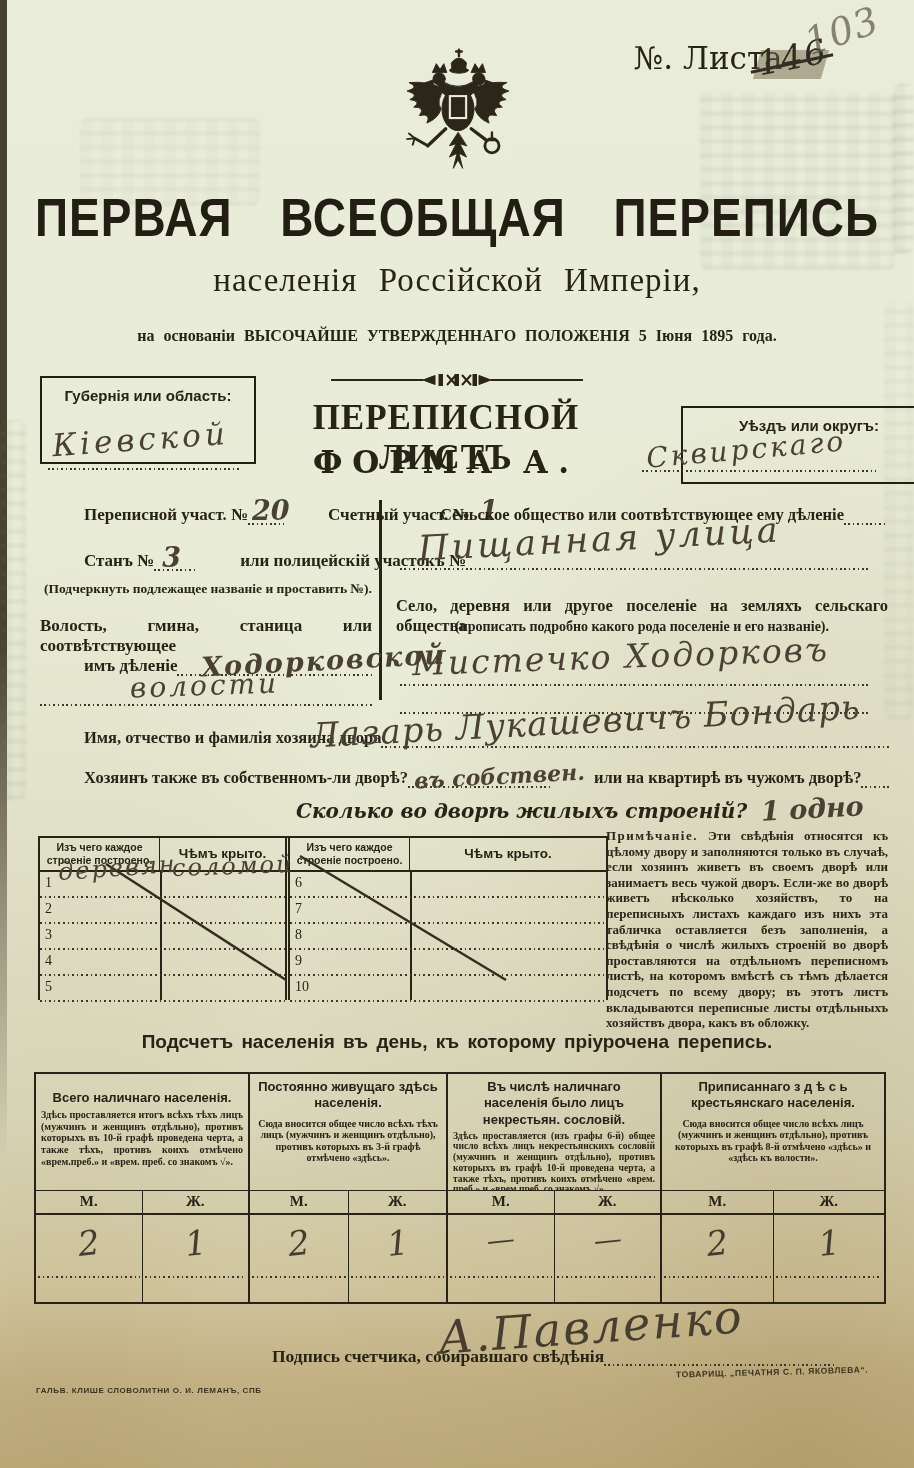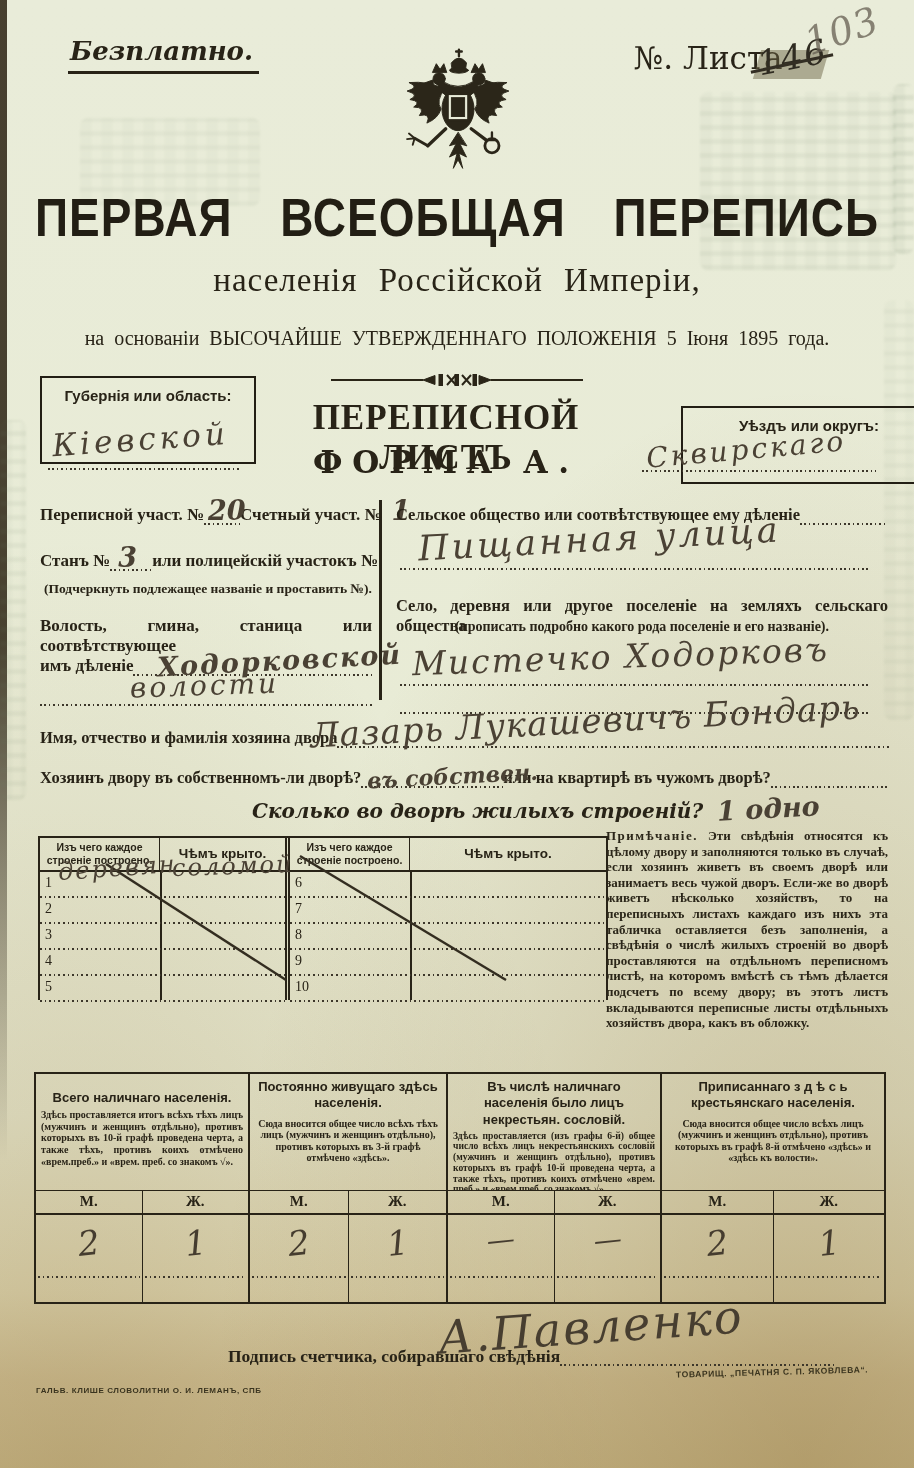--- a/index.html
+++ b/index.html
@@ -14,38 +14,38 @@
   .spine{left:0;top:0;width:7px;height:1160px;background:linear-gradient(180deg,rgba(43,34,18,.85) 0 55%,rgba(43,34,18,0));}
   .bleed{position:absolute;opacity:.5;filter:blur(1.1px);border-radius:8px;
     background:repeating-linear-gradient(0deg,rgba(108,128,103,.16) 0 5px,transparent 5px 14px),
                repeating-linear-gradient(90deg,rgba(108,128,103,.09) 0 12px,transparent 12px 21px);}
   
   .hw{position:absolute;font-family:"DejaVu Serif",serif;font-style:italic;color:#4a4134;white-space:nowrap;line-height:1;}
   .pencil{color:rgba(100,94,80,.75);}
   
   .dotline{position:absolute;height:2px;background:repeating-linear-gradient(90deg,#3c362a 0 1.6px,transparent 1.6px 4.4px);}
   .fline{position:absolute;display:flex;align-items:flex-end;font-weight:bold;font-size:17px;color:#282317;}
-  .fline .lb{white-space:nowrap;line-height:1.15;}
+  .fline .lb{white-space:nowrap;line-height:1.15;margin-left:44px;}
   .fline .seg{position:relative;height:20px;
     background:repeating-linear-gradient(90deg,#3c362a 0 1.6px,transparent 1.6px 4.4px) left bottom/100% 2px no-repeat;}
   .fline .grow{flex:1 1 auto;height:20px;
     background:repeating-linear-gradient(90deg,#3c362a 0 1.6px,transparent 1.6px 4.4px) left bottom/100% 2px no-repeat;}
   .just{text-align:justify;text-align-last:justify;}
   
   .bezplatno{left:68px;top:36px;font:bold italic 26px "DejaVu Serif",serif;border-bottom:3px solid #282317;padding:0 6px 5px 2px;}
   .sheetno{left:634px;top:40px;font-size:31px;font-family:"DejaVu Serif",serif;}
   .patch146{left:757px;top:50px;width:68px;height:29px;background:rgba(106,99,66,.48);transform:skewX(-16deg);}
   .hw146{left:757px;top:40px;font-size:34px;color:#2f2b21;transform:rotate(-11deg);letter-spacing:2px;}
   .strike146{left:750px;top:62px;width:84px;height:3px;background:#332e23;transform:rotate(-12deg);}
   .hw103{left:804px;top:12px;font-size:38px;transform:rotate(-19deg);letter-spacing:1px;}
   
   .t1{left:0;top:190px;width:100%;text-align:center;font-family:"Liberation Sans",sans-serif;font-weight:bold;
       font-size:46px;letter-spacing:1px;word-spacing:34px;transform:scaleY(1.16);color:#221e14;}
   .t2{left:0;top:262px;width:100%;text-align:center;font-size:33px;word-spacing:12px;letter-spacing:1px;}
-  .t3{left:0;top:327px;width:100%;text-align:center;font-weight:normal;font-size:20px;word-spacing:5px;}
+  .t3{left:0;top:327px;width:100%;text-align:center;font-weight:bold;font-size:16px;word-spacing:5px;}
   .ornament{left:327px;top:372px;}
   
   .boxg{left:40px;top:376px;width:212px;height:84px;border:2.5px solid #221e14;}
   .boxu{left:634px;top:406px;width:252px;height:74px;border:2.5px solid #221e14;margin-left:47px;}
   .boxlabel{display:block;text-align:center;margin-top:9px;font-weight:bold;font-size:15px;font-family:"Liberation Sans",sans-serif;}
   .formt1{left:262px;top:398px;width:368px;text-align:center;font-weight:bold;font-size:35px;letter-spacing:1px;}
   .formt2{left:262px;top:444px;width:368px;text-align:center;font-weight:bold;font-size:31px;letter-spacing:10px;font-family:"DejaVu Serif",serif;}
   .vdivider{left:379px;top:500px;width:2.5px;height:200px;background:#282317;}
   
   .btable{left:38px;top:836px;width:570px;height:164px;display:flex;border:2px solid #282317;border-bottom:none;box-sizing:border-box;}
@@ -95,21 +95,20 @@
 
 <div class="page">
 
   <div class="abs spine"></div>
   <div class="bleed" style="left:700px;top:92px;width:196px;height:178px;"></div>
   <div class="bleed" style="left:893px;top:84px;width:21px;height:170px;opacity:.7;"></div>
   <div class="bleed" style="left:0;top:420px;width:26px;height:380px;"></div>
   <div class="bleed" style="left:80px;top:118px;width:180px;height:88px;opacity:.35;"></div>
   <div class="bleed" style="left:884px;top:300px;width:30px;height:420px;opacity:.35;"></div>
 
-  <div class="abs bezplatno">Безплатно.</div>
   <div class="abs sheetno">№. Листа</div>
   <div class="abs patch146"></div>
   <div class="hw hw146">146</div>
   <div class="abs strike146"></div>
   <div class="hw hw103 pencil">103</div>
 
   <div class="abs" style="left:392px;top:46px;width:132px;height:158px;">
     <svg viewBox="0 0 140 160" width="132" height="158">
       <g fill="#2b2619" stroke="#2b2619" stroke-linecap="round">
         <path d="M68,2 h6 M71,0 v7" fill="none" stroke-width="2.5"></path>
@@ -221,21 +220,21 @@
   <div class="dotline" style="left:400px;top:684px;width:470px;"></div>
   <div class="dotline" style="left:400px;top:712px;width:470px;"></div>
 
   <div class="fline" style="left:40px;top:728px;width:850px;font-size:16.5px;">
     <span class="lb">Имя, отчество и фамилія хозяина двора</span>
     <div class="grow"></div>
   </div>
   <div class="hw" style="left:310px;top:704px;font-size:34px;letter-spacing:1px;transform:rotate(-3deg);">Лазарь Лукашевичъ Бондарь</div>
 
   <div class="fline" style="left:40px;top:768px;width:850px;font-size:16.5px;">
-    <span class="lb">Хозяинъ двору въ собственномъ-ли дворѣ?</span>
+    <span class="lb">Хозяинъ также въ собственномъ-ли дворѣ?</span>
     <div class="seg" style="flex:0 0 142px;">
       <span class="hw" style="left:6px;bottom:1px;font-size:22px;transform:rotate(-3deg);">въ собствен.</span>
     </div>
     <span class="lb">или на квартирѣ въ чужомъ дворѣ?</span>
     <div class="grow"></div>
   </div>
 
   <div class="fline" style="left:252px;top:800px;width:420px;font-size:20px;font-style:italic;font-family:'DejaVu Serif',serif;">
     <span class="lb">Сколько во дворѣ жилыхъ строеній?</span>
     <div class="grow" style="position:relative;">
@@ -291,20 +290,21 @@
     <svg style="position:absolute;left:0;top:0;" width="502" height="164">
       <line x1="66" y1="26" x2="246" y2="142" stroke="#332d20" stroke-width="2.5"></line>
       <line x1="260" y1="18" x2="466" y2="142" stroke="#332d20" stroke-width="2.5"></line>
     </svg>
   </div>
   <div class="hw" style="left:58px;top:856px;font-size:24px;transform:rotate(-4deg);letter-spacing:2px;">деревян</div>
   <div class="hw" style="left:172px;top:854px;font-size:24px;transform:rotate(-2deg);letter-spacing:2px;">соломой</div>
 
   <p class="abs note" style="margin:0;"><span class="nt">Примѣчаніе.</span> <span>Эти свѣдѣнія относятся къ цѣлому двору и заполняются только въ случаѣ, если хозяинъ живетъ въ своемъ дворѣ или занимаетъ весь чужой дворъ. Если-же во дворѣ живетъ нѣсколько хозяйствъ, то на переписныхъ листахъ каждаго изъ нихъ эта табличка оставляется безъ заполненія, а свѣдѣнія о числѣ жилыхъ строеній во дворѣ проставляются на отдѣльномъ переписномъ листѣ, на которомъ вмѣстѣ съ тѣмъ дѣлается подсчетъ по всему двору; въ этотъ листъ вкладываются переписные листы отдѣльныхъ хозяйствъ двора, какъ въ обложку.</span></p>
 
+  <div class="abs sumhead">Подсчетъ населенія въ день, къ которому пріурочена перепись.</div>
 
   <div class="abs stable">
     <div class="sgroup b g1" style="flex:0 0 214px;">
       <div class="g-top">
         <div class="g-h">Всего наличнаго населенія.</div>
         <div class="g-d">Здѣсь проставляется итогъ всѣхъ тѣхъ лицъ (мужчинъ и женщинъ отдѣльно), противъ которыхъ въ 10-й графѣ проведена черта, а также тѣхъ, противъ коихъ отмѣчено «врем.преб.» и «врем. преб. со знакомъ √».</div>
       </div>
       <div class="g-mf">
         <div>М.</div>
         <div>Ж.</div>

